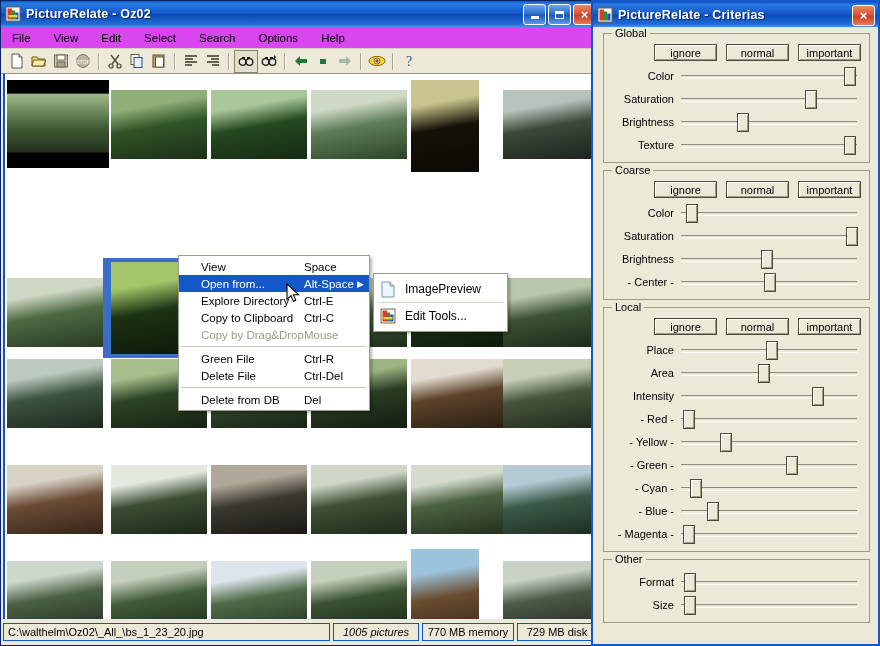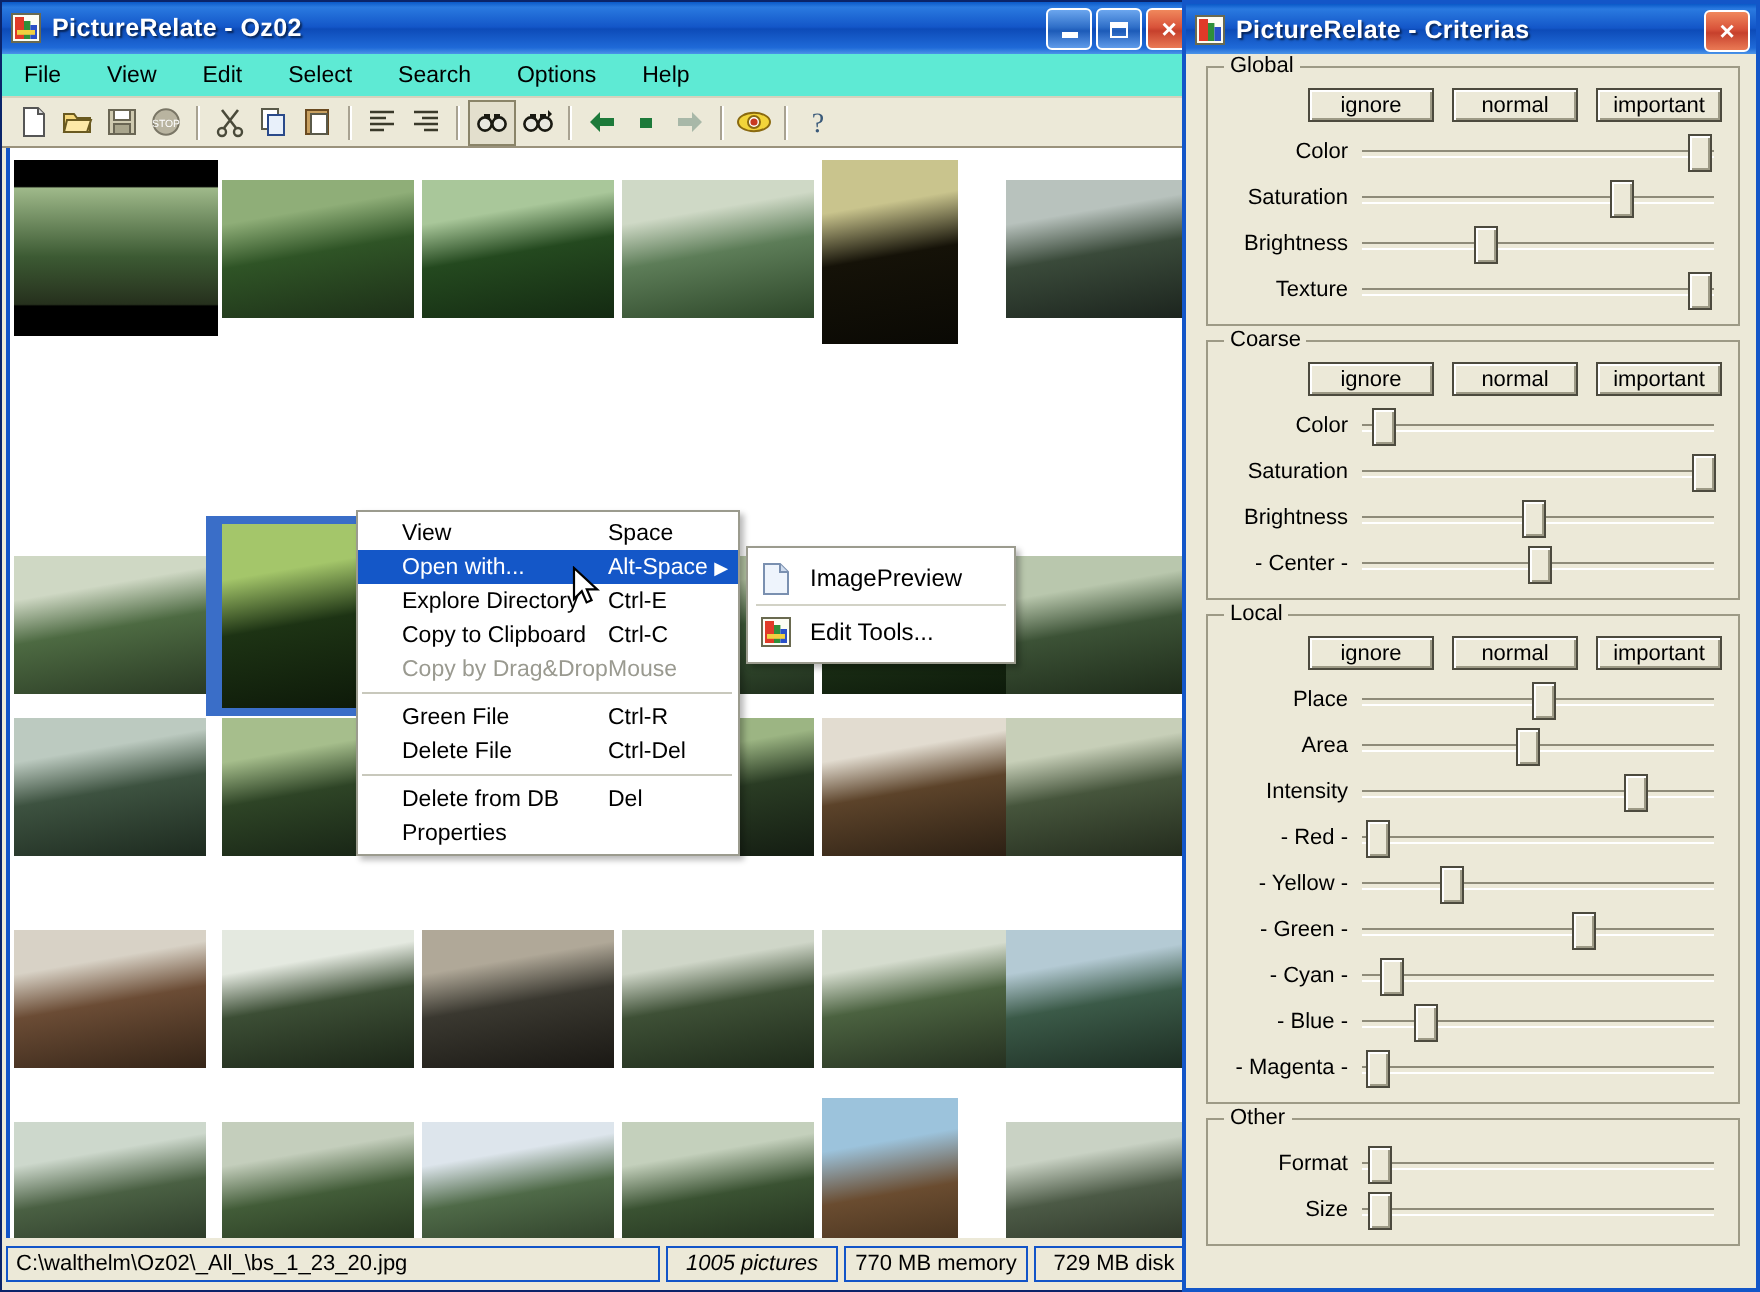--- a/index.html
+++ b/index.html
@@ -18,21 +18,21 @@
   .tb-buttons{position:absolute;right:3px;top:3px;display:flex;gap:2px;}
   .tb-btn{width:21px;height:19px;border:1px solid #fff;border-radius:3px;
     background:linear-gradient(to bottom,#6ba6ee,#2f6fc8 45%,#1d5bb8 55%,#5f9bea);
     display:flex;align-items:center;justify-content:center;position:relative;}
   .tb-btn .g{display:block;}
   .gl-min{width:8px;height:3px;background:#fff;margin-top:6px;}
   .gl-max{width:9px;height:8px;border:1.5px solid #fff;border-top-width:3px;box-sizing:border-box;}
   .tb-btn.close{background:linear-gradient(to bottom,#f0885c,#d9533a 45%,#c6402c 55%,#ea7a55);}
   .gl-close{color:#fff;font-size:13px;font-weight:bold;line-height:1;}
 
-  .menubar{height:21px;background:#5eead4;display:flex;align-items:center;
+  .menubar{height:21px;background:#d946ef;display:flex;align-items:center;
     padding-left:8px;border-bottom:1px solid #d6d2bd;}
   .menubar span{font-size:11.5px;color:#000;margin-right:17px;padding:1px 3px;cursor:default;}
 
   .toolbar{height:24px;background:#ece9d8;display:flex;align-items:center;
     padding-left:5px;border-bottom:1px solid #9a927c;}
   .tbi{width:22px;height:21px;display:flex;align-items:center;justify-content:center;}
   .tbi.framed{border:1px solid #8a8468;background:#e3dfcd;}
   .tbsep{width:1px;height:17px;background:#a8a291;margin:0 4px;
     border-right:1px solid #fff;}
 
@@ -285,21 +285,21 @@
       <div class="sb-panel sb-disk">729 MB disk</div>
     </div>
   </div>
 
   <div class="ctxmenu" id="ctxmenu" style="left:178px;top:255px;width:190px;">
       <div class="mi">
         <span class="mlabel">View</span>
         <span class="maccel">Space</span>
       </div>
       <div class="mi sel">
-        <span class="mlabel">Open with...</span>
+        <span class="mlabel">Open from...</span>
         <span class="maccel">Alt-Space</span>
         <span class="arrow">▶</span>
       </div>
       <div class="mi">
         <span class="mlabel">Explore Directory</span>
         <span class="maccel">Ctrl-E</span>
       </div>
       <div class="mi">
         <span class="mlabel">Copy to Clipboard</span>
         <span class="maccel">Ctrl-C</span>
@@ -314,24 +314,20 @@
         <span class="maccel">Ctrl-R</span>
       </div>
       <div class="mi">
         <span class="mlabel">Delete File</span>
         <span class="maccel">Ctrl-Del</span>
       </div>
       <div class="msep"></div>
       <div class="mi">
         <span class="mlabel">Delete from DB</span>
         <span class="maccel">Del</span>
-      </div>
-      <div class="mi">
-        <span class="mlabel">Properties</span>
-        <span class="maccel"></span>
       </div>
     </div>
 
   <div class="submenu" id="submenu" style="left:373px;top:273px;">
       <div class="smi">
         <span class="ic"><svg width="16" height="17" viewBox="0 0 16 17">
             <path d="M2 1h8l4 4v11H2z" fill="#eef4fc" stroke="#7a90b0"></path>
             <path d="M10 1v4h4" fill="#cfdcee" stroke="#7a90b0"></path>
           </svg></span>
         <span>ImagePreview</span>

